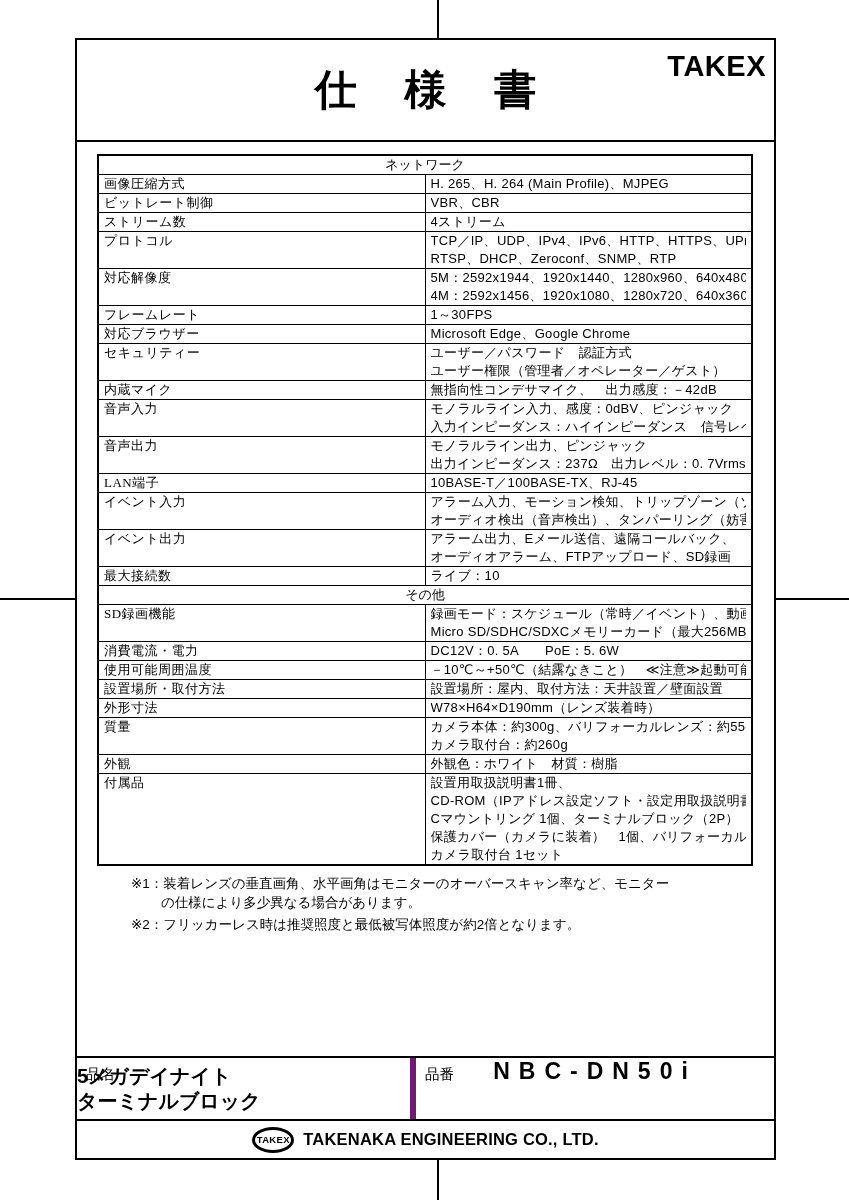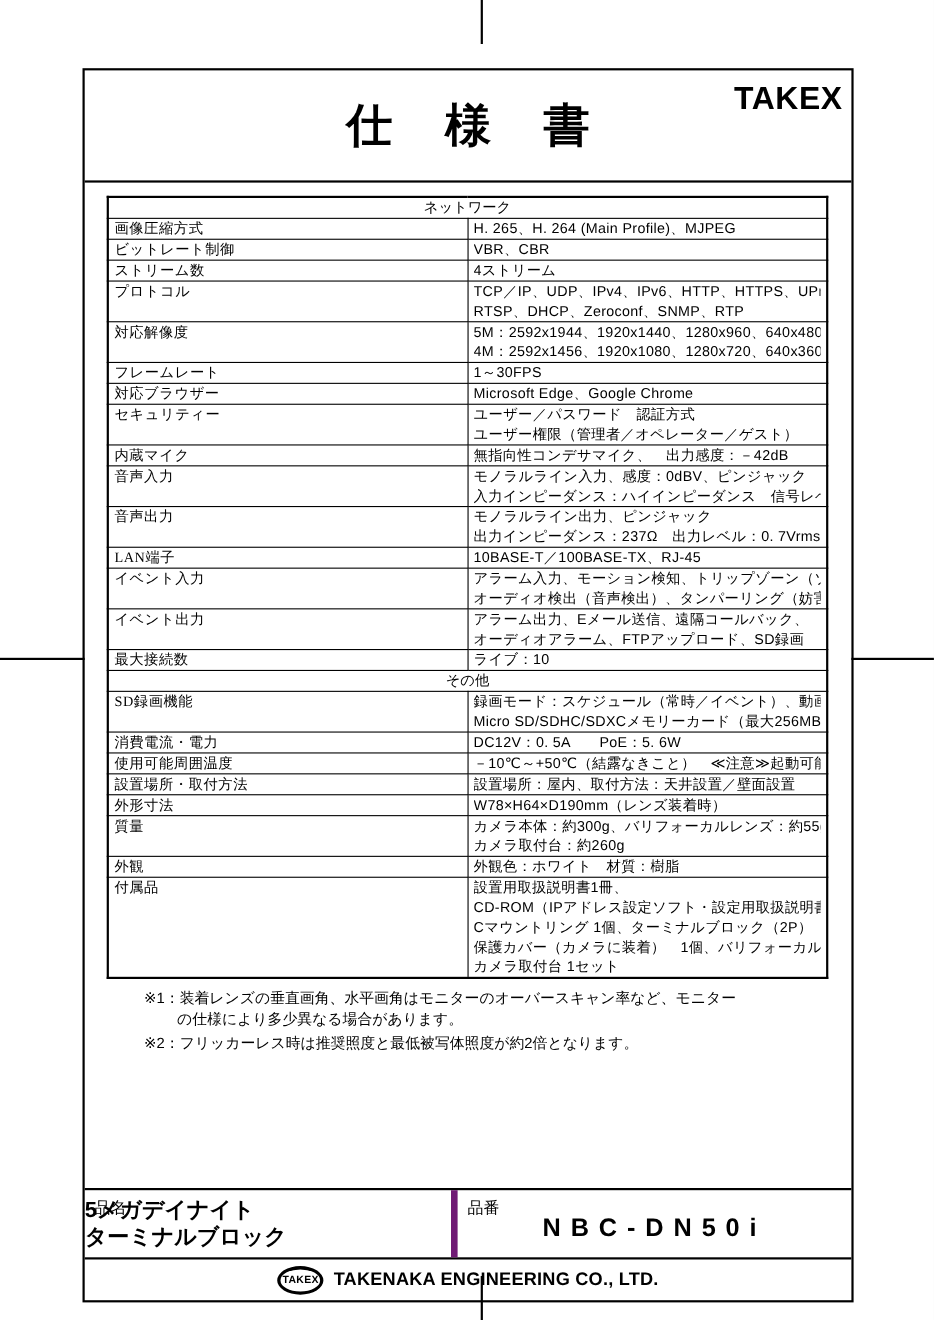--- a/index.html
+++ b/index.html
@@ -10,21 +10,21 @@
   }
   
   .mark { position:absolute; background:#000; }
   .mark-top    { left:437px; top:0;      width:2px;  height:40px; }
   .mark-bottom { left:437px; top:1160px; width:2px;  height:40px; }
   .mark-left   { left:0;     top:598px;  width:77px; height:2px;  }
   .mark-right  { left:774px; top:598px;  width:75px; height:2px;  }
 
   .frame {
     position:absolute; left:75px; top:38px; width:701px; height:1122px;
-    border:2px solid #000; box-sizing:border-box;margin-top:24px;
+    border:2px solid #000; box-sizing:border-box;
   }
   .doc-header {
     position:relative; height:100px; border-bottom:2px solid #000;
     display:flex; align-items:center; justify-content:center;
   }
   .doc-title {
     font-size:42px; font-weight:bold; letter-spacing:18px; padding-left:18px;
   }
   .brand {
     position:absolute; right:8px; top:10px;
@@ -56,21 +56,21 @@
   .product-row { display:flex; border-top:2px solid #000; height:61px; }
   .name-cell {
     position:relative; width:339px; border-right:6px solid #701a75;
     box-sizing:border-box;
   }
   .cell-label { position:absolute; left:9px; top:7px; font-size:14.5px; }
   .product-name { font-weight:bold; font-size:20px; line-height:25px; padding-top:6px; }
   .number-cell { position:relative; flex:1; }
   .product-number {
     text-align:center; font-weight:bold; font-size:23px;
-    letter-spacing:9px; padding-top:21px;
+    letter-spacing:9px; 
   }
   .company-row {
     height:37px; border-top:2px solid #000;
     display:flex; align-items:center; justify-content:center; gap:9px;
   }
   .logo-ellipse {
     width:42px; height:26px; border:3px solid #000; border-radius:50%;
     display:flex; align-items:center; justify-content:center;
     font-size:9.5px; font-weight:bold; letter-spacing:0.3px; box-sizing:border-box;
   }

